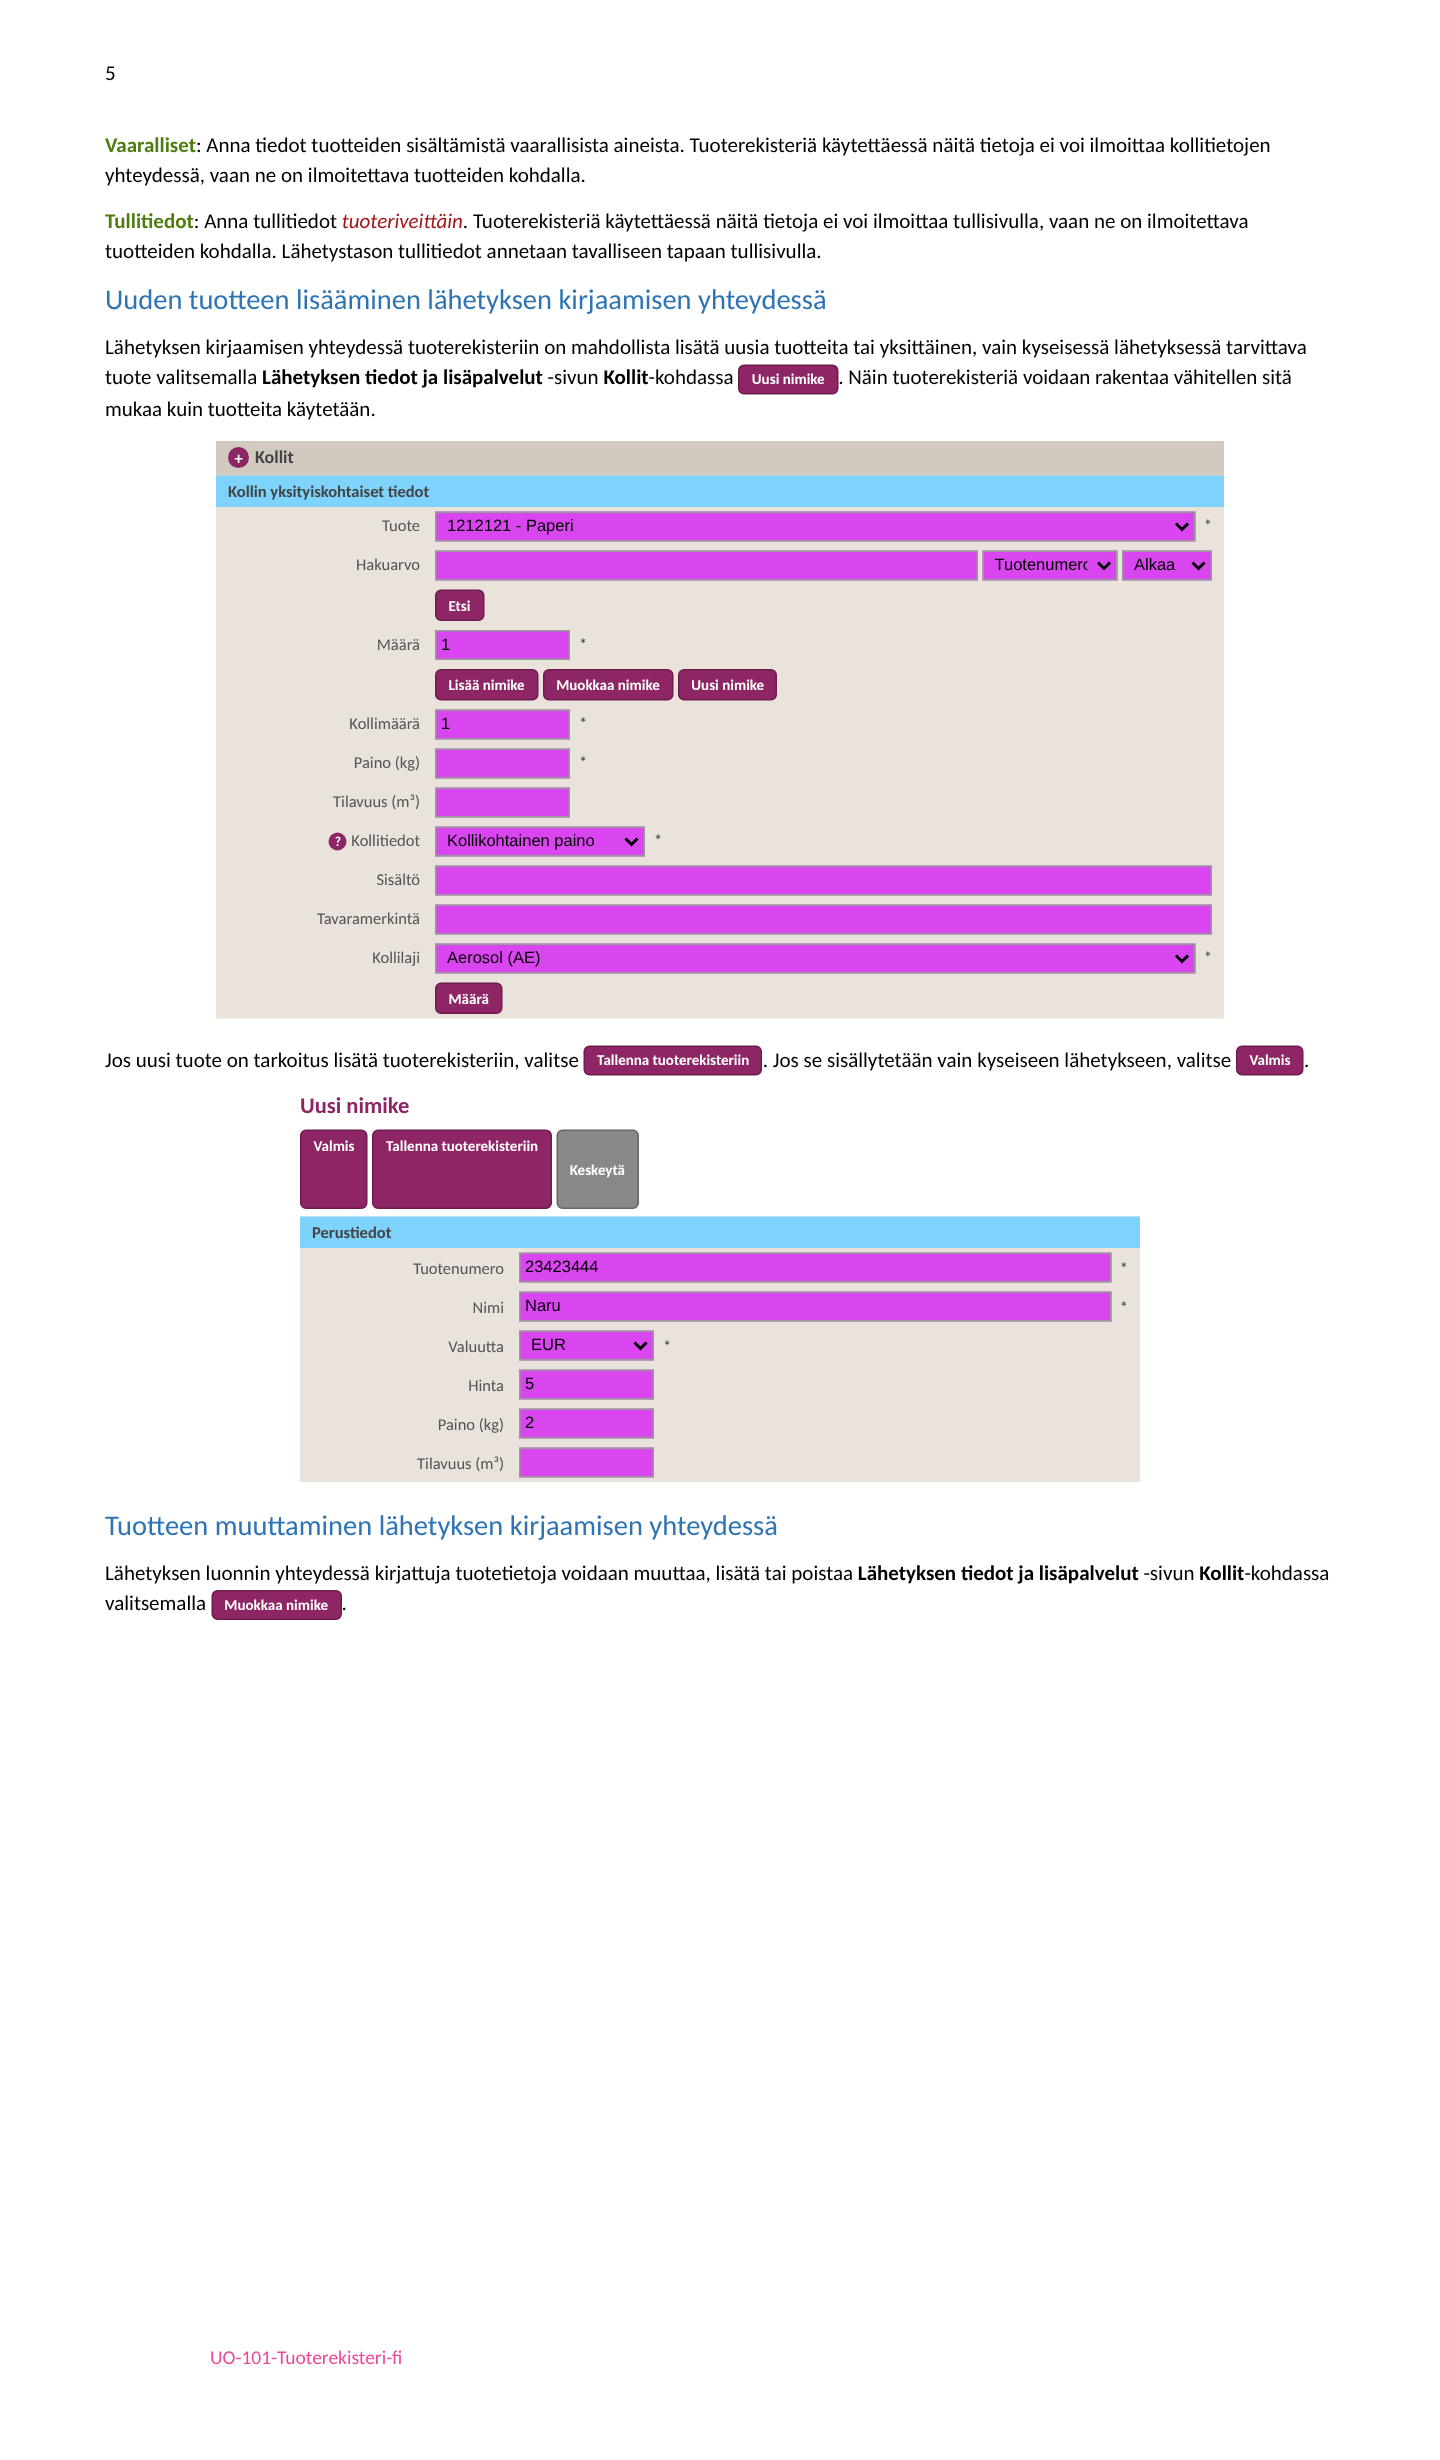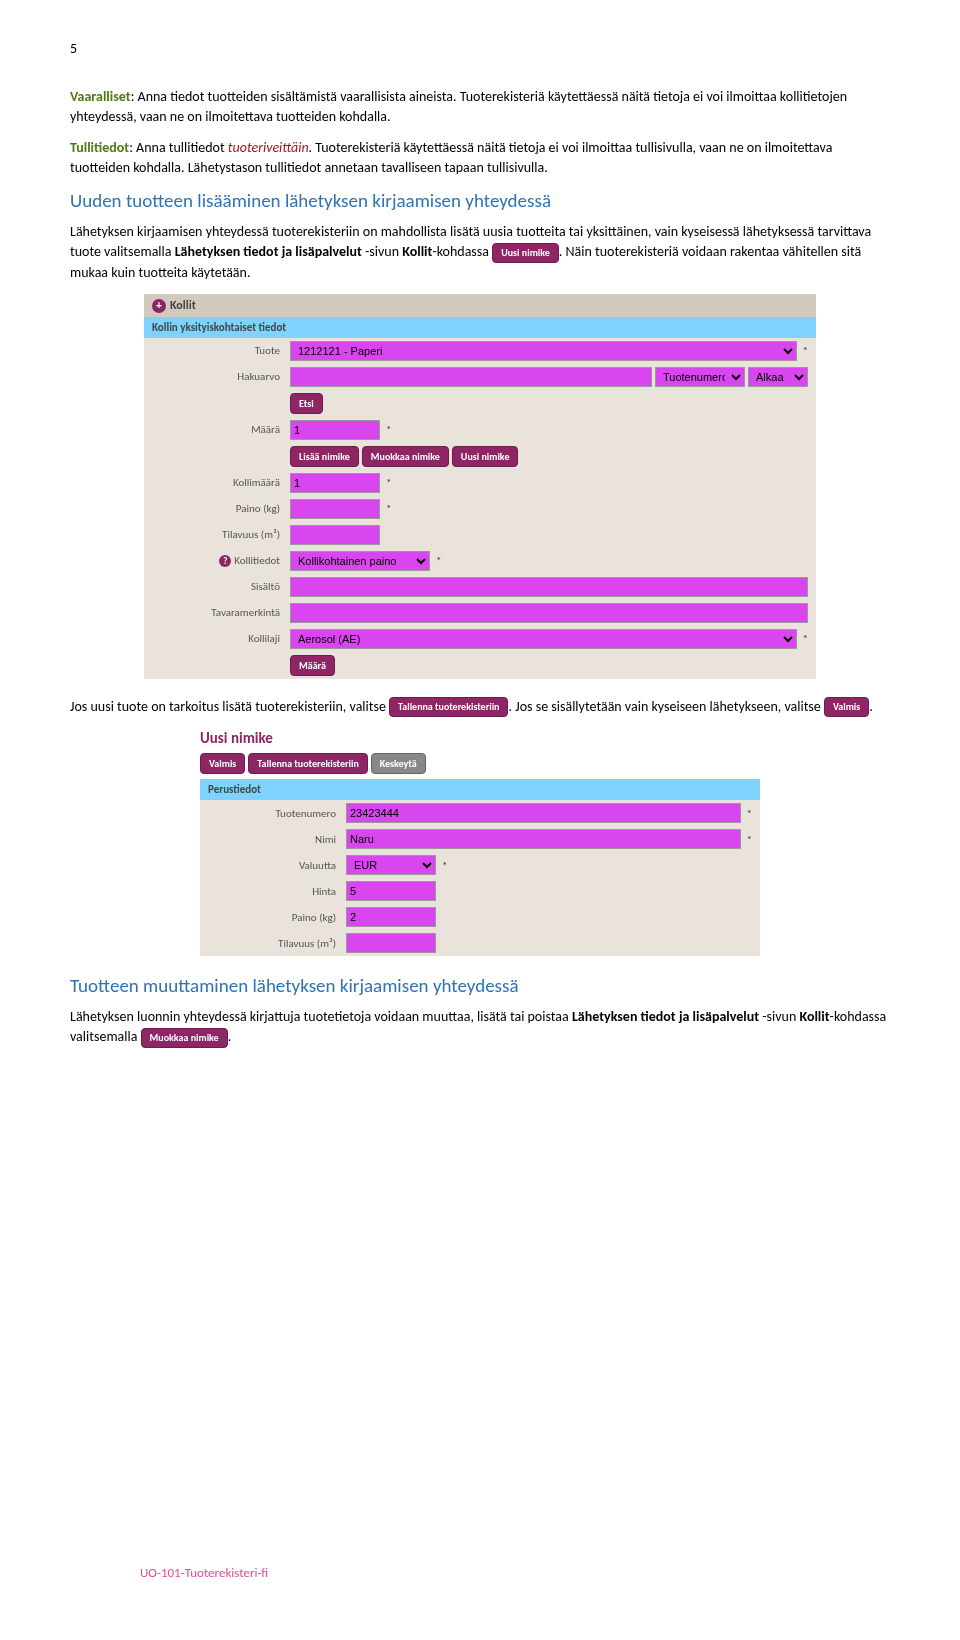--- a/index.html
+++ b/index.html
@@ -84,21 +84,21 @@
     border-radius: 4px;
     border: 1px solid #6d1c4d;
     cursor: pointer;
   }
   .btn-grey {
     display: inline-block;
     background: #888;
     color: #fff;
     font-size: 10px;
     font-weight: bold;
-    padding: 3px 8px;
+    padding: 19px 8px;
     border-radius: 4px;
     border: 1px solid #666;
     cursor: pointer;
   }
   .plus-icon {
     display: inline-flex;
     width: 14px; height: 14px;
     background: #8e2665;
     border-radius: 50%;
     color: #fff;

